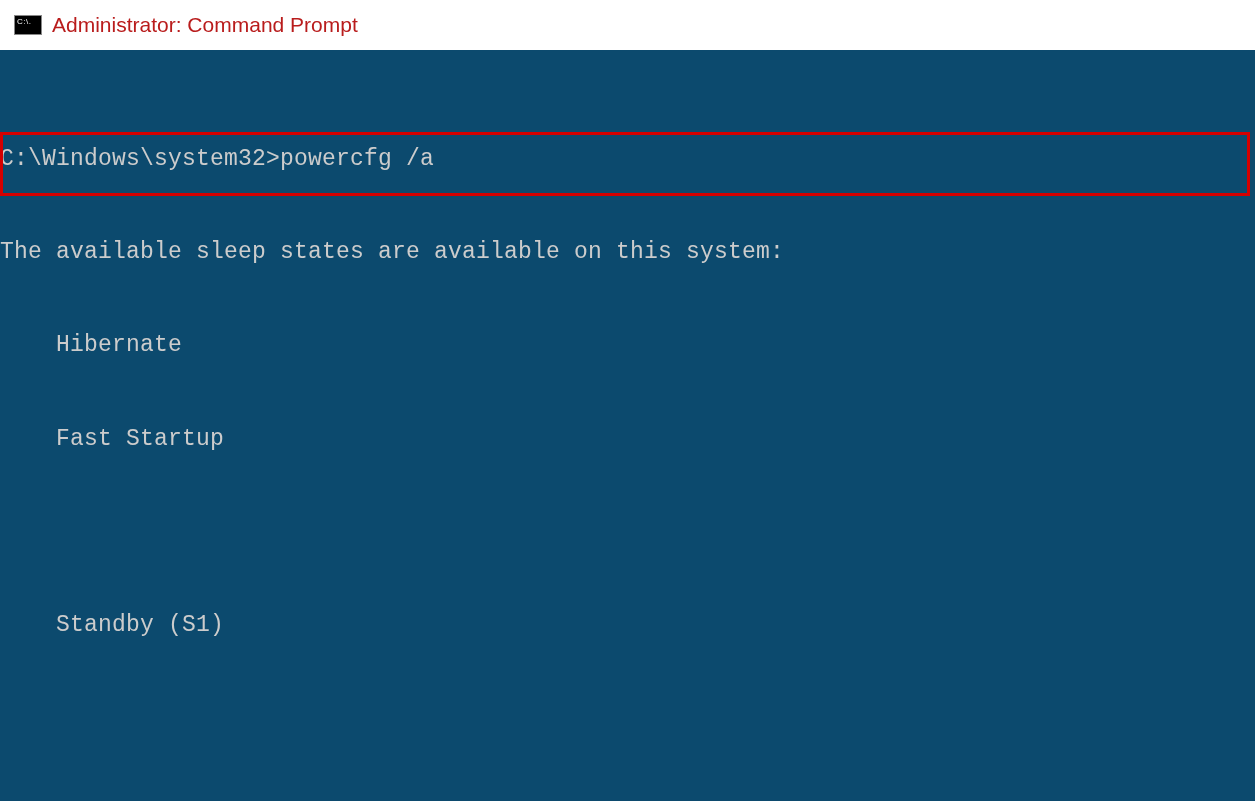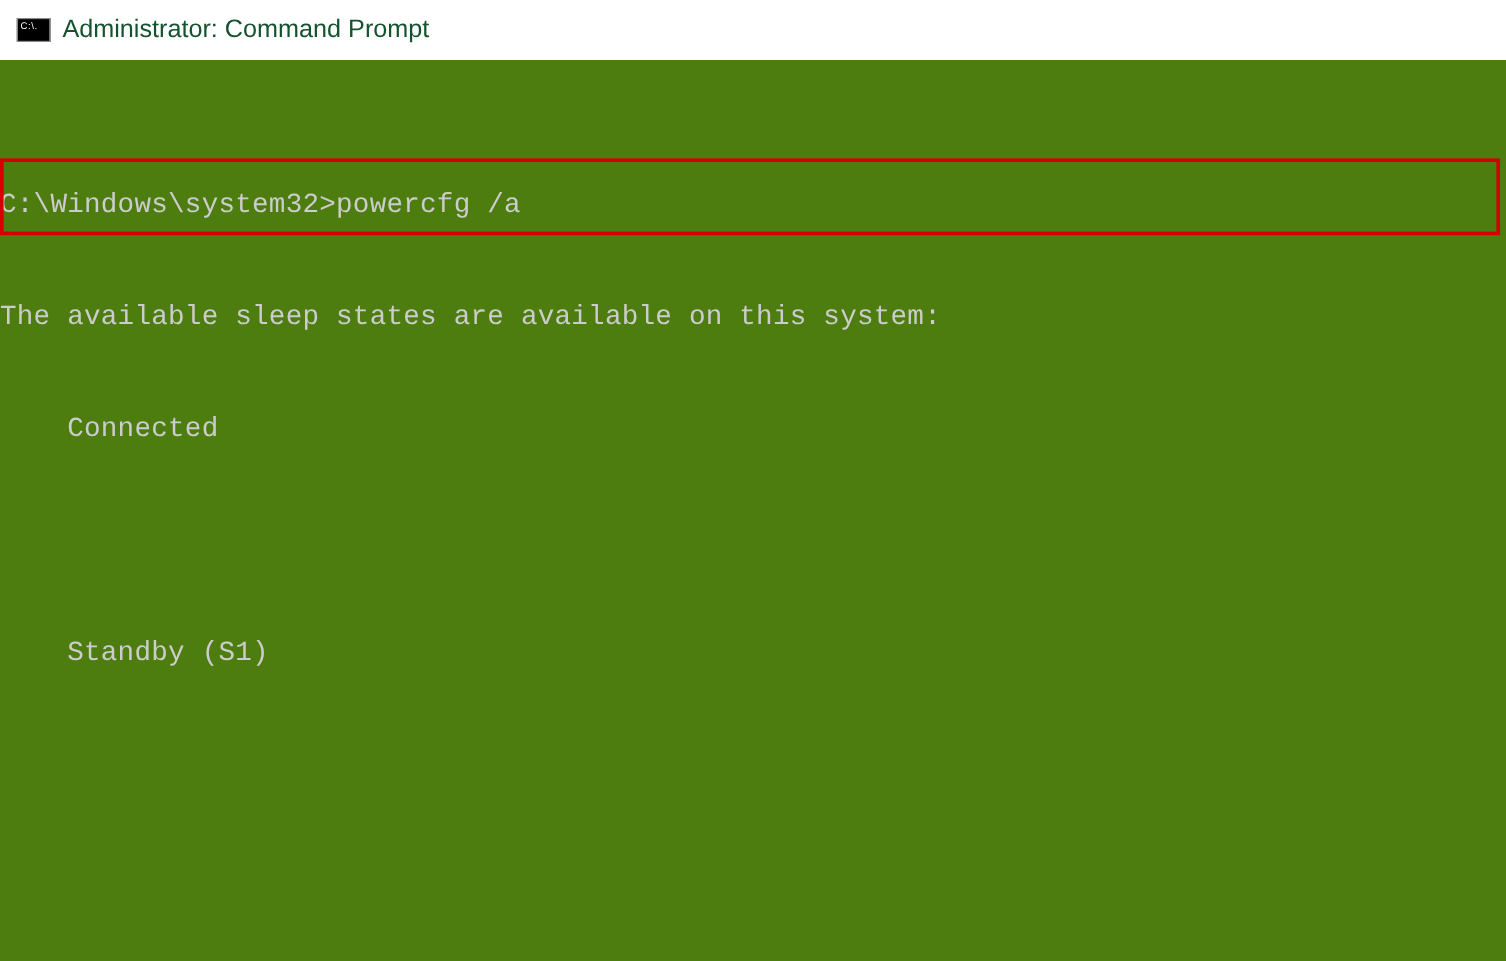--- a/index.html
+++ b/index.html
@@ -35,29 +35,29 @@
     }
     .titlebar-icon-text {
       color: #fff;
       font-size: 8px;
       font-family: Arial, sans-serif;
       letter-spacing: 0.5px;
     }
     .titlebar-title {
       font-family: 'Segoe UI', Arial, sans-serif;
       font-size: 21px;
-      color: #14532d;
+      color: #b91c1c;
       font-weight: 400;
     }
     .terminal {
       width: 100%;
       height: calc(100% - 50px);
-      background: #4d7c0f;
+      background: #0c4a6e;
       color: #cccccc;
-      padding: 44px 0 0 0;
+      padding: 32px 0 0 0;
       font-size: 23px;
       line-height: 1.35;
       white-space: pre;
       position: relative;
       letter-spacing: 0.2px;
     }
     .terminal-line {
       min-height: 31px;
     }
     .highlight-box {
@@ -75,21 +75,22 @@
 <div class="titlebar">
   <div class="titlebar-icon">
     <span class="titlebar-icon-text">C:\.</span>
   </div>
   <div class="titlebar-title">Administrator: Command Prompt</div>
 </div>
 
 <div class="terminal">
   <div class="terminal-line"><span class="prompt-path">C:\Windows\system32&gt;</span><span>powercfg /a</span></div>
   <div class="terminal-line">The available sleep states are available on this system:</div>
-  <div class="terminal-line">    Connected</div>
+  <div class="terminal-line">    Hibernate</div>
+  <div class="terminal-line">    Fast Startup</div>
   <div class="terminal-line"></div>
   <div class="terminal-line">    Standby (S1)</div>
   
   
   
   
   
   
   
   

